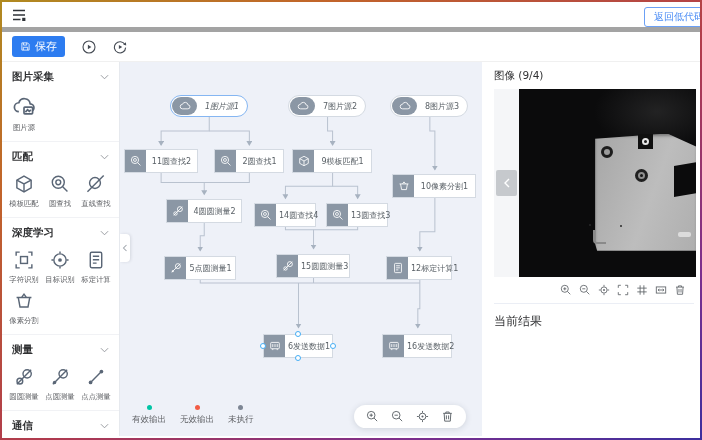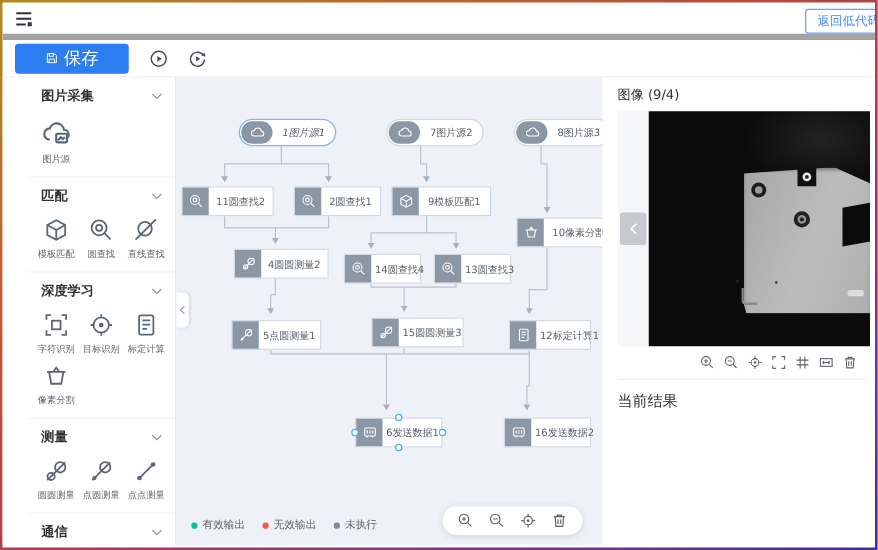--- a/index.html
+++ b/index.html
@@ -8,25 +8,25 @@
   .app{width:100%;height:100%;background:#fff;position:relative;overflow:hidden;
        font-family:"DejaVu Sans","Liberation Sans",sans-serif;color:#303133;}
   svg.i{stroke-width:1;display:block;}
   
   .hdr{height:30px;border-bottom:5px solid #a3a3a3;display:flex;align-items:center;padding:0 10px;position:relative;}
   .menu-btn{color:#2f3338;cursor:pointer;}
   .back-btn{position:absolute;right:-14px;top:5px;border:1px solid #6ba0f5;color:#4a8cf5;background:#fff;
             font-size:10px;padding:2px 9px;border-radius:3px;white-space:nowrap;}
   
   .tbar{height:30px;border-bottom:1px solid #f0f0f0;display:flex;align-items:center;padding:0 10px;gap:17px;}
-  .save-btn{background:#2d7cf0;color:#fff;font-size:14px;border:none;border-radius:3px;
-            padding:3px 24px;display:flex;align-items:center;gap:4px;}
+  .save-btn{background:#2d7cf0;color:#fff;font-size:11px;border:none;border-radius:3px;
+            padding:3px 8px;display:flex;align-items:center;gap:4px;}
   .circ-btn{color:#454b54;background:none;border:none;padding:0;display:flex;}
   
-  .body{display:flex;height:374px;background:#fff;padding-left:21px;}
+  .body{display:flex;height:374px;background:#fff;}
   
   .sb{width:118px;background:#fff;border-right:1px solid #e6e9ee;overflow:hidden;flex:none;}
   .ssec{border-bottom:1px solid #f1f2f5;padding-bottom:6px;}
   .shead{display:flex;align-items:center;justify-content:space-between;padding:8px 10px 6px;}
   .stitle{font-size:10.5px;font-weight:600;color:#303133;}
   .chev{color:#909399;}
   .sitems{display:flex;flex-wrap:wrap;padding:0 4px;}
   .sitem{width:36px;display:flex;flex-direction:column;align-items:center;gap:4px;padding:4px 0 2px;color:#5a6676;cursor:pointer;}
   .slabel{font-size:8px;color:#606266;white-space:nowrap;transform:scale(.92);}
   
@@ -40,21 +40,21 @@
   .node.pill .nicon{width:25px;border-radius:10px;margin:1px 0 1px 1px;}
   .node.pill.active{border-color:#85b6f2;font-style:italic;}
   .hdl{position:absolute;width:6px;height:6px;border-radius:50%;background:#fff;border:1px solid #45aef5;}
   .hdl.t{left:50%;top:-4px;transform:translateX(-50%);}
   .hdl.b{left:50%;bottom:-4px;transform:translateX(-50%);}
   .hdl.l{left:-4px;top:50%;transform:translateY(-50%);}
   .hdl.r{right:-4px;top:50%;transform:translateY(-50%);}
   .cv-tab{position:absolute;left:0;top:172px;width:10px;height:28px;background:#fff;border-radius:0 4px 4px 0;
           box-shadow:1px 0 3px rgba(31,45,61,.12);display:flex;align-items:center;justify-content:center;color:#a0a6ad;cursor:pointer;}
   .legend{position:absolute;left:12px;bottom:10px;display:flex;gap:14px;align-items:center;}
-  .litem{display:flex;align-items:center;gap:4px;font-size:8.5px;color:#606266;}
+  .litem{display:flex;align-items:center;gap:4px;font-size:8.5px;color:#606266;flex-direction:column;}
   .ldot{width:5px;height:5px;border-radius:50%;}
   .zoom-pill{position:absolute;right:16px;bottom:8px;background:#fff;border-radius:12px;
              box-shadow:0 1px 6px rgba(31,45,61,.15);display:flex;align-items:center;gap:12px;padding:5px 12px;color:#5a6066;}
   .zoom-pill svg{cursor:pointer;}
   
   .rp{width:213px;flex:none;margin-left:5px;background:#fff;padding:5px 4px 0 7px;display:flex;flex-direction:column;}
   .rp-title{font-size:10.5px;color:#303133;margin:2px 0 6px;}
   .viewer{display:flex;height:188px;flex:none;}
   .gutter{width:25px;background:#f5f6f8;display:flex;align-items:center;justify-content:center;flex:none;}
   .prev-btn{width:21px;height:26px;background:#c6c9cd;border:none;border-radius:2px;color:#fff;display:flex;align-items:center;justify-content:center;cursor:pointer;}

